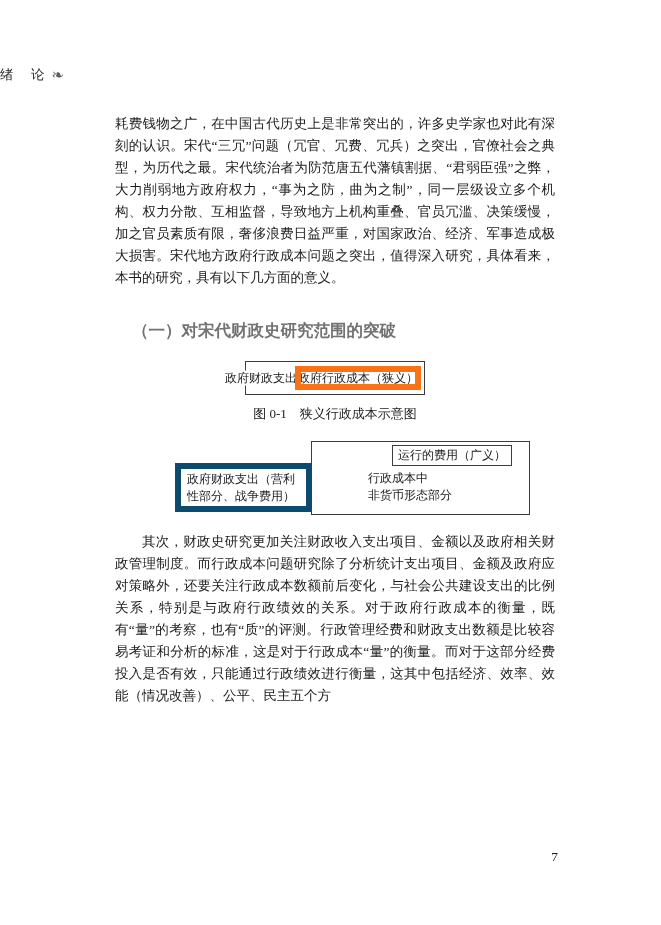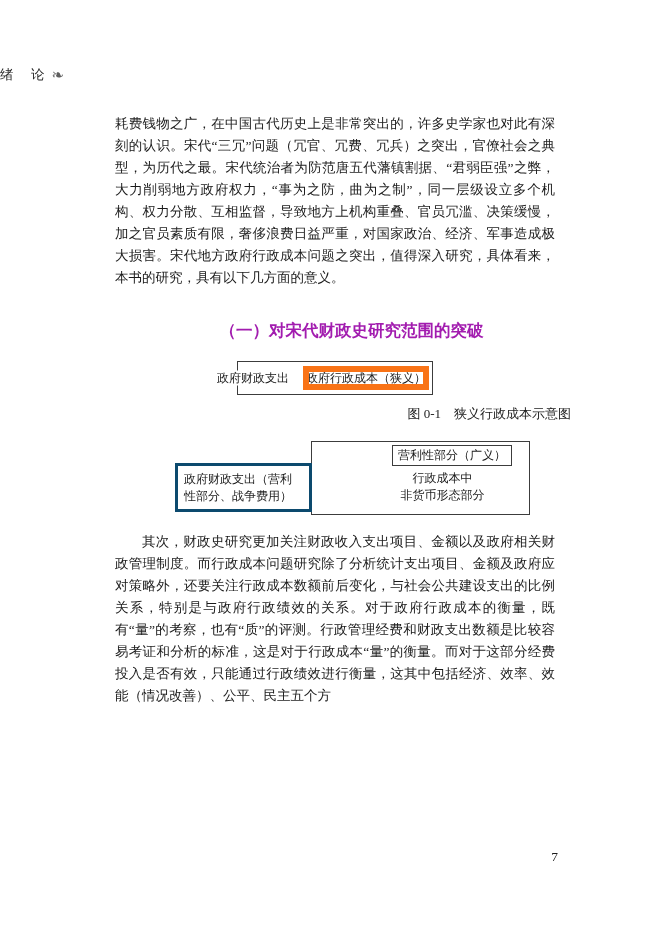--- a/index.html
+++ b/index.html
@@ -39,35 +39,35 @@
     text-align: justify;
   }
   .para { margin: 16px; text-indent: 2em; }
   .para.noindent { text-indent: 0; }
   .section-heading {
     font-size: 16.5px;
     font-weight: bold;
     margin: 30px 0 16px 0;
     text-indent: 2em;
     line-height: 24px;
-    text-align: center;
-    color: #a21caf;
+    text-align: left;
+    color: #737373;
   }
   .figure { margin-top: 18px; }
   .fig-caption {
-    text-align: right;
+    text-align: center;
     font-size: 13px;
     line-height: 18px;
     margin-top: 10px;
     text-indent: 0;
   }
   
   .fig1-wrap {
     position: relative;
-    width: 196px;
+    width: 180px;
     height: 34px;
     margin: 2px auto 0;
     font-size: 12px;
     line-height: 15px;
     text-align: left;
   }
   .fig1-outer { position: absolute; inset: 0; border: 1px solid #3c3c3c; }
   .fig1-outer-label {
     position: absolute;
     left: -24px;
@@ -116,30 +116,30 @@
     border: 1px solid #3c3c3c;
     padding: 1px 5px;
     background: #fff;
     white-space: nowrap;
   }
   .fig2-nonmoney {
     position: absolute;
     left: 56px;
     right: 12px;
     top: 28px;
-    text-align: center;
+    text-align: left;
   }
   .fig2-nonmoney span { display: block; }
   .fig2-fiscal {
     position: absolute;
     left: 36px;
     top: 22px;
     width: 137px;
     height: 49px;
-    border: 3px solid #0c4a6e;
+    border: 6px solid #0c4a6e;
     box-sizing: border-box;
     display: flex;
     align-items: center;
     justify-content: center;
     padding: 2px 6px;
     text-align: left;
   }
   .page-number {
     position: absolute;
     top: 849px;
@@ -170,21 +170,21 @@
           <span class="fig1-outer-label">政府财政支出</span>
           <div class="fig1-inner">政府行政成本（狭义）</div>
         </div>
       </div>
       <div class="fig-caption">图 0-1　狭义行政成本示意图</div>
     </div>
 
     <div class="figure">
       <div class="fig2-wrap">
         <div class="fig2-broad">
-          <span class="fig2-broad-label">营利性部分（广义）</span>
+          <span class="fig2-broad-label">运行的费用（广义）</span>
           <div class="fig2-nonmoney">
             <span>行政成本中</span>
             <span>非货币形态部分</span>
           </div>
         </div>
         <div class="fig2-fiscal">政府财政支出（营利性部分、战争费用）</div>
       </div>
     </div>
 
     <p class="para">其次，财政史研究更加关注财政收入支出项目、金额以及政府相关财政管理制度。而行政成本问题研究除了分析统计支出项目、金额及政府应对策略外，还要关注行政成本数额前后变化，与社会公共建设支出的比例关系，特别是与政府行政绩效的关系。对于政府行政成本的衡量，既有“量”的考察，也有“质”的评测。行政管理经费和财政支出数额是比较容易考证和分析的标准，这是对于行政成本“量”的衡量。而对于这部分经费投入是否有效，只能通过行政绩效进行衡量，这其中包括经济、效率、效能（情况改善）、公平、民主五个方</p>

